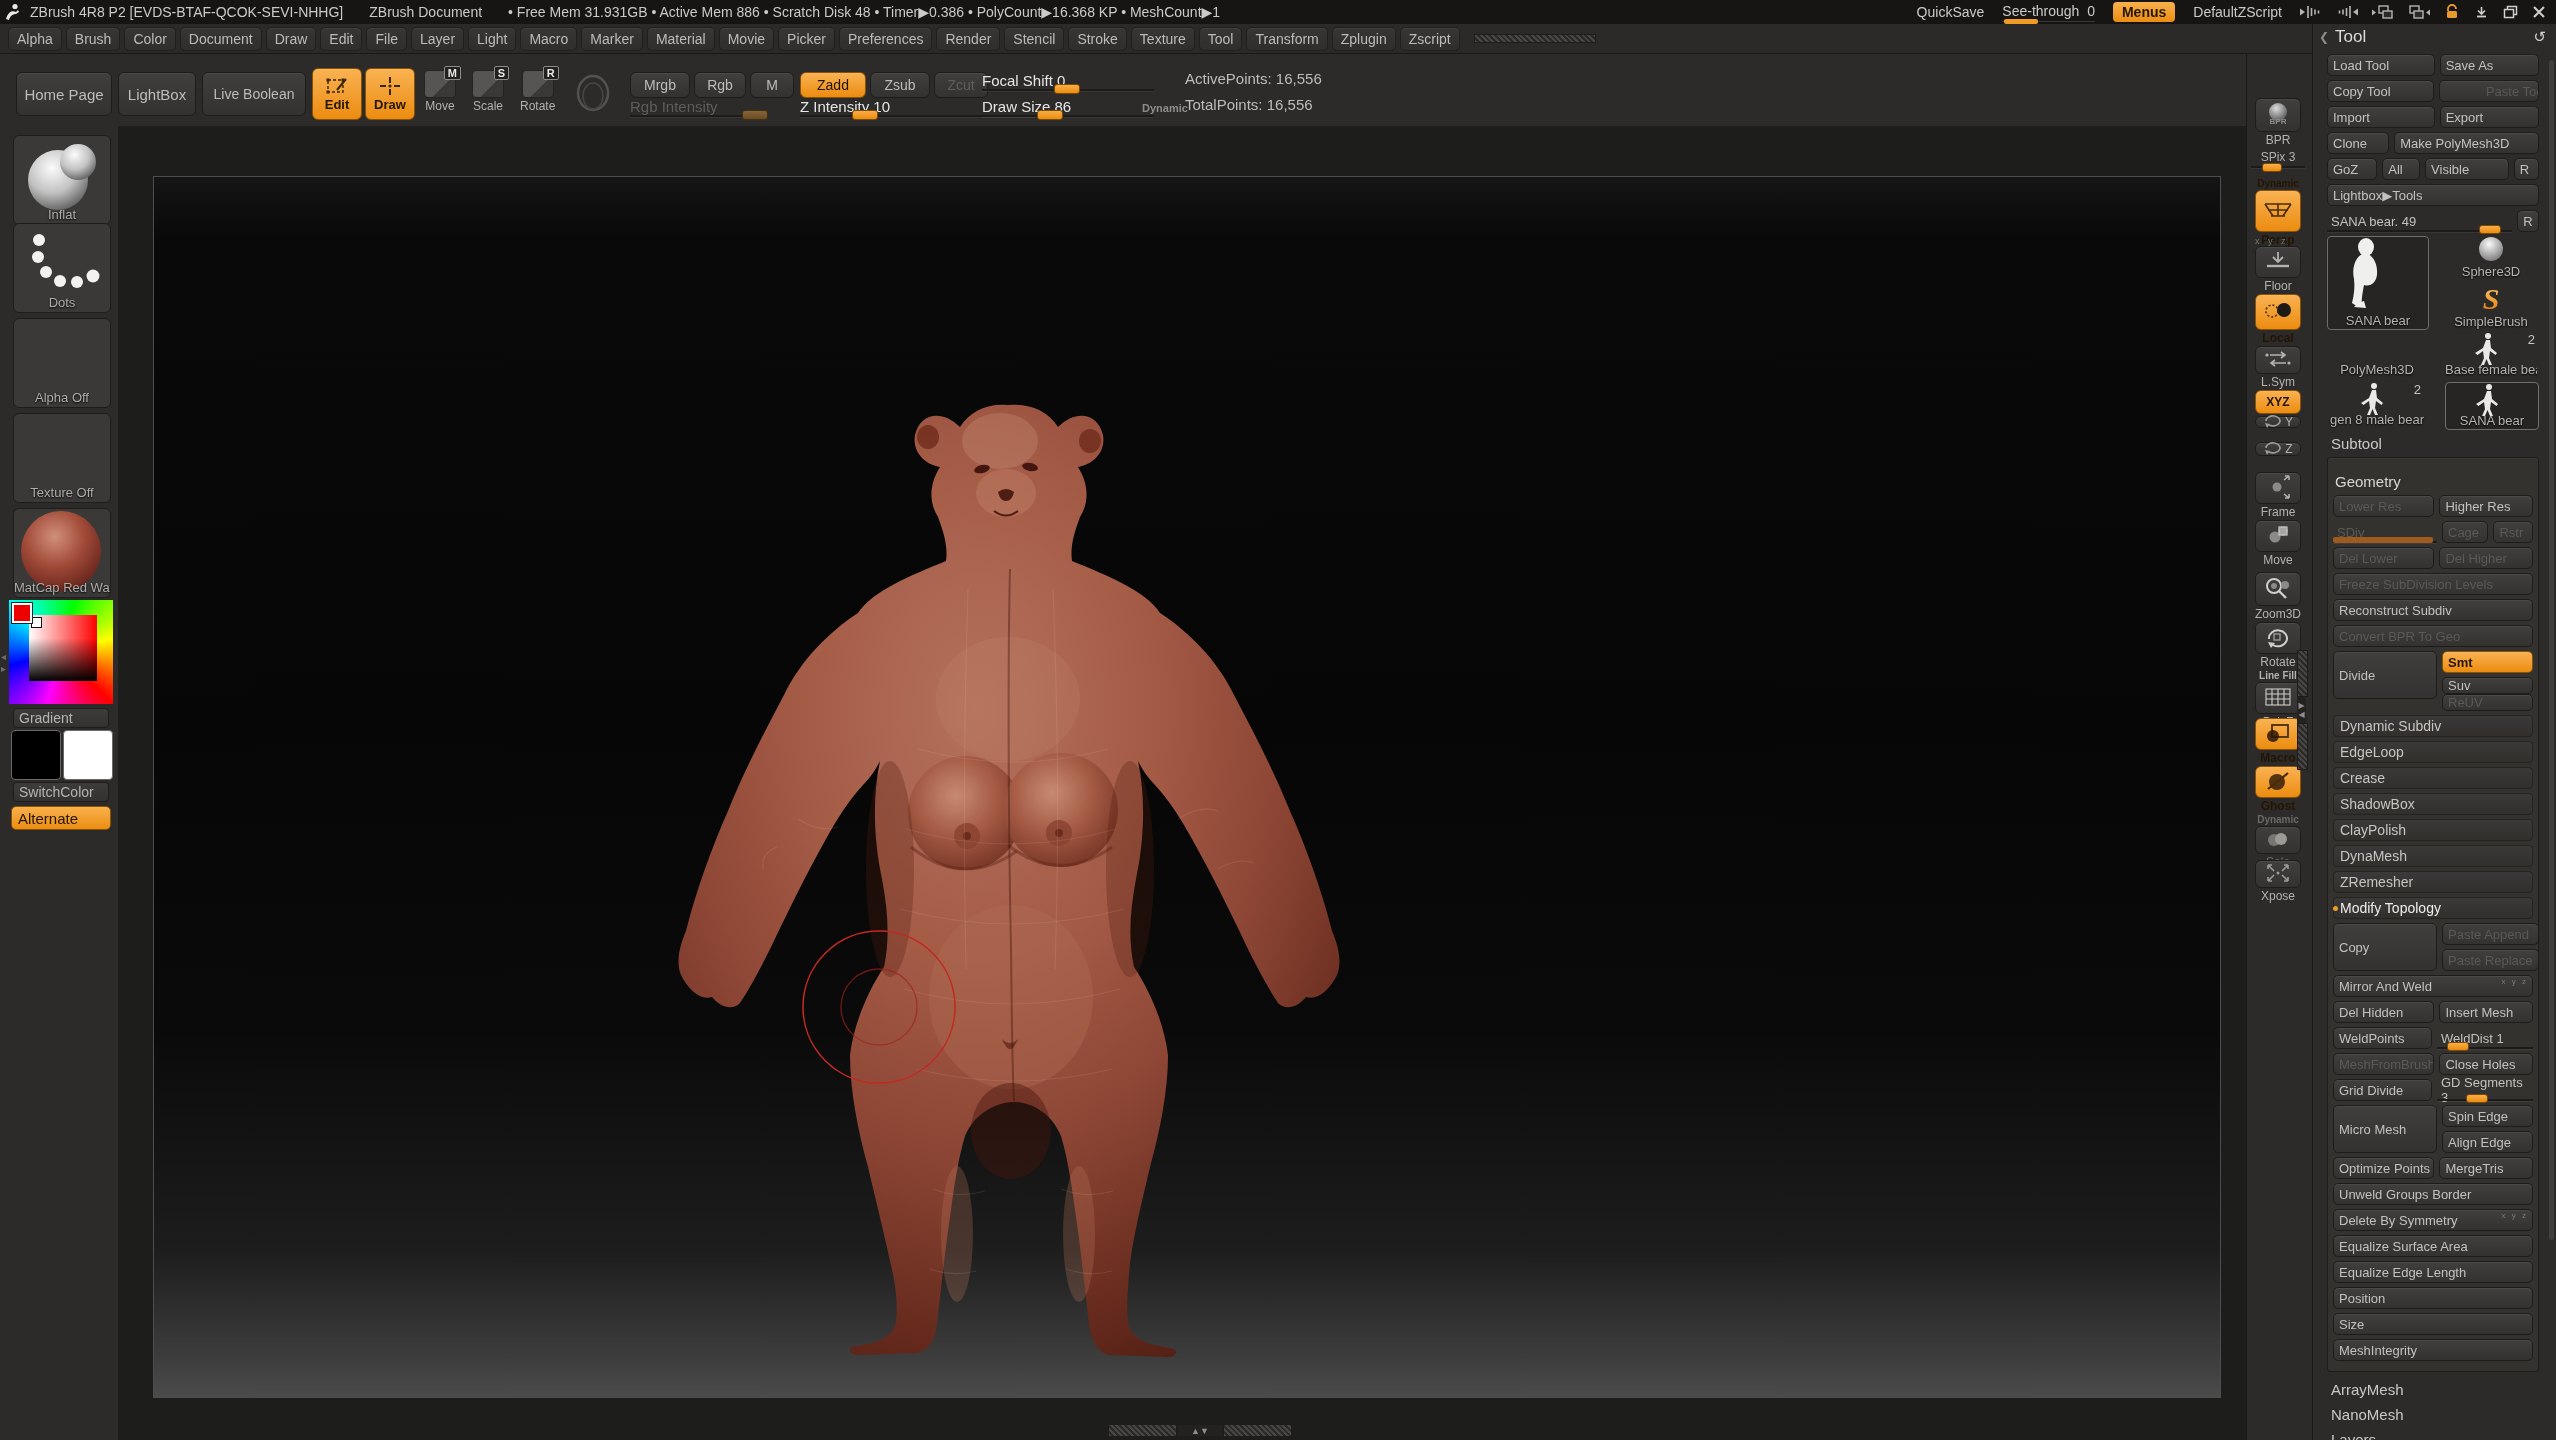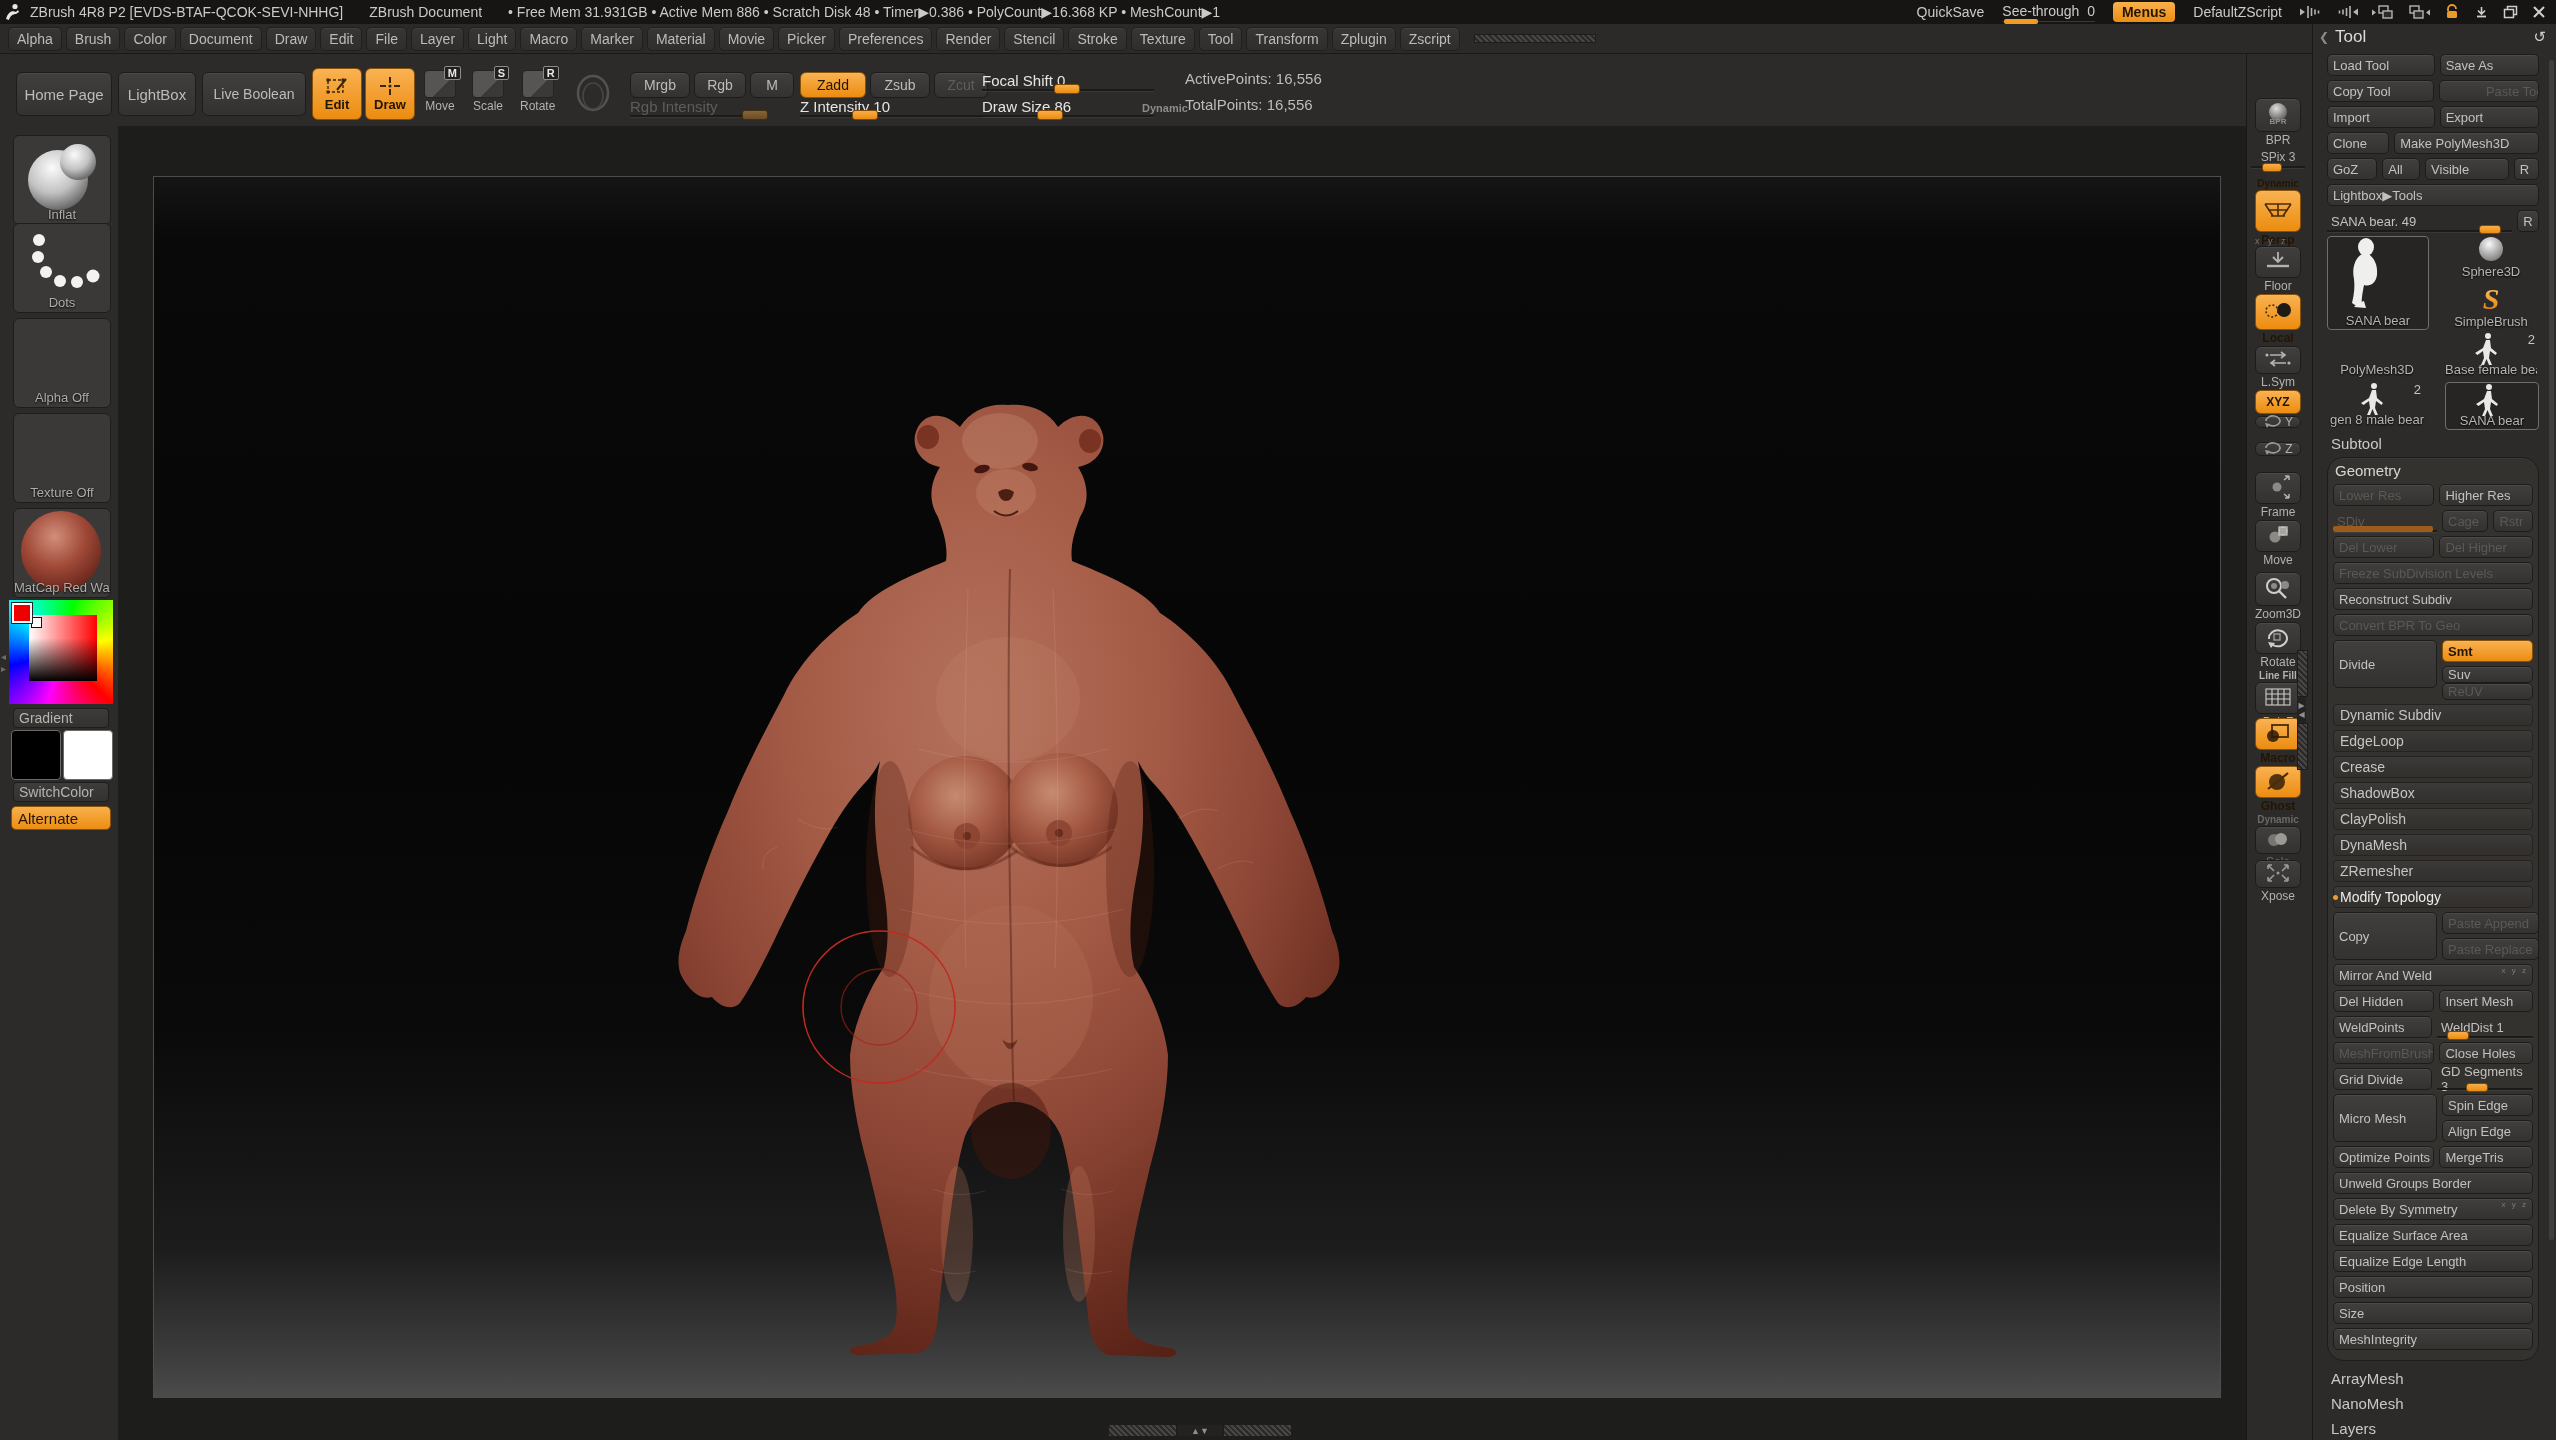--- a/index.html
+++ b/index.html
@@ -133,21 +133,21 @@
   .tbtn .xyz{position:absolute;right:4px;top:1px;font-size:8px;color:#7c7b74;letter-spacing:2px;}
   .tslider{position:relative;height:22px;color:#c2c1be;font-size:13px;display:flex;
         align-items:center;padding:0 4px;box-sizing:border-box;}
   .tslider.dis{color:#5b5955;}
   .tslider .track{position:absolute;left:0;right:0;bottom:0;height:2px;background:#1c1b1a;
         box-shadow:0 1px 0 rgba(255,255,255,.06);}
   .tslider .handle{position:absolute;bottom:-2px;width:20px;height:7px;border-radius:3px;
         background:linear-gradient(180deg,#f8ae49,#ec8c10);border:1px solid #7c4a05;}
   .tslider .fill{position:absolute;left:0;right:4px;bottom:0;height:6px;border-radius:2px;
         background:#9d5c1e;}
-  .g-box{background:#34322f;border:1px solid #1d1c1b;border-radius:17px;padding:3px 5px 6px 5px;
+  .g-box{background:#34322f;border:1px solid #1d1c1b;border-radius:3px;padding:14px 5px 6px 5px;
         margin-bottom:6px;box-shadow:inset 0 1px 0 rgba(255,255,255,.04);}
   .g-head{color:#d7d6d4;font-size:15px;padding:1px 2px 5px 2px;}
   .g-subhead{height:20px;border-radius:4px;background:linear-gradient(180deg,#3b3a38,#322f2d);
         border:1px solid #242321;color:#c6c5c2;font-size:14px;display:flex;align-items:center;
         padding:0 6px;margin:4px 0;position:relative;}
   .g-subhead.open{color:#eeedeb;}
   .g-subhead.open::before{content:"";width:5px;height:5px;border-radius:50%;background:#ef9b26;
         position:absolute;left:-1px;top:8px;}
   .flat-section{height:22px;color:#c9c8c5;font-size:15px;display:flex;align-items:center;
         padding:0 4px;margin:3px 0;}

